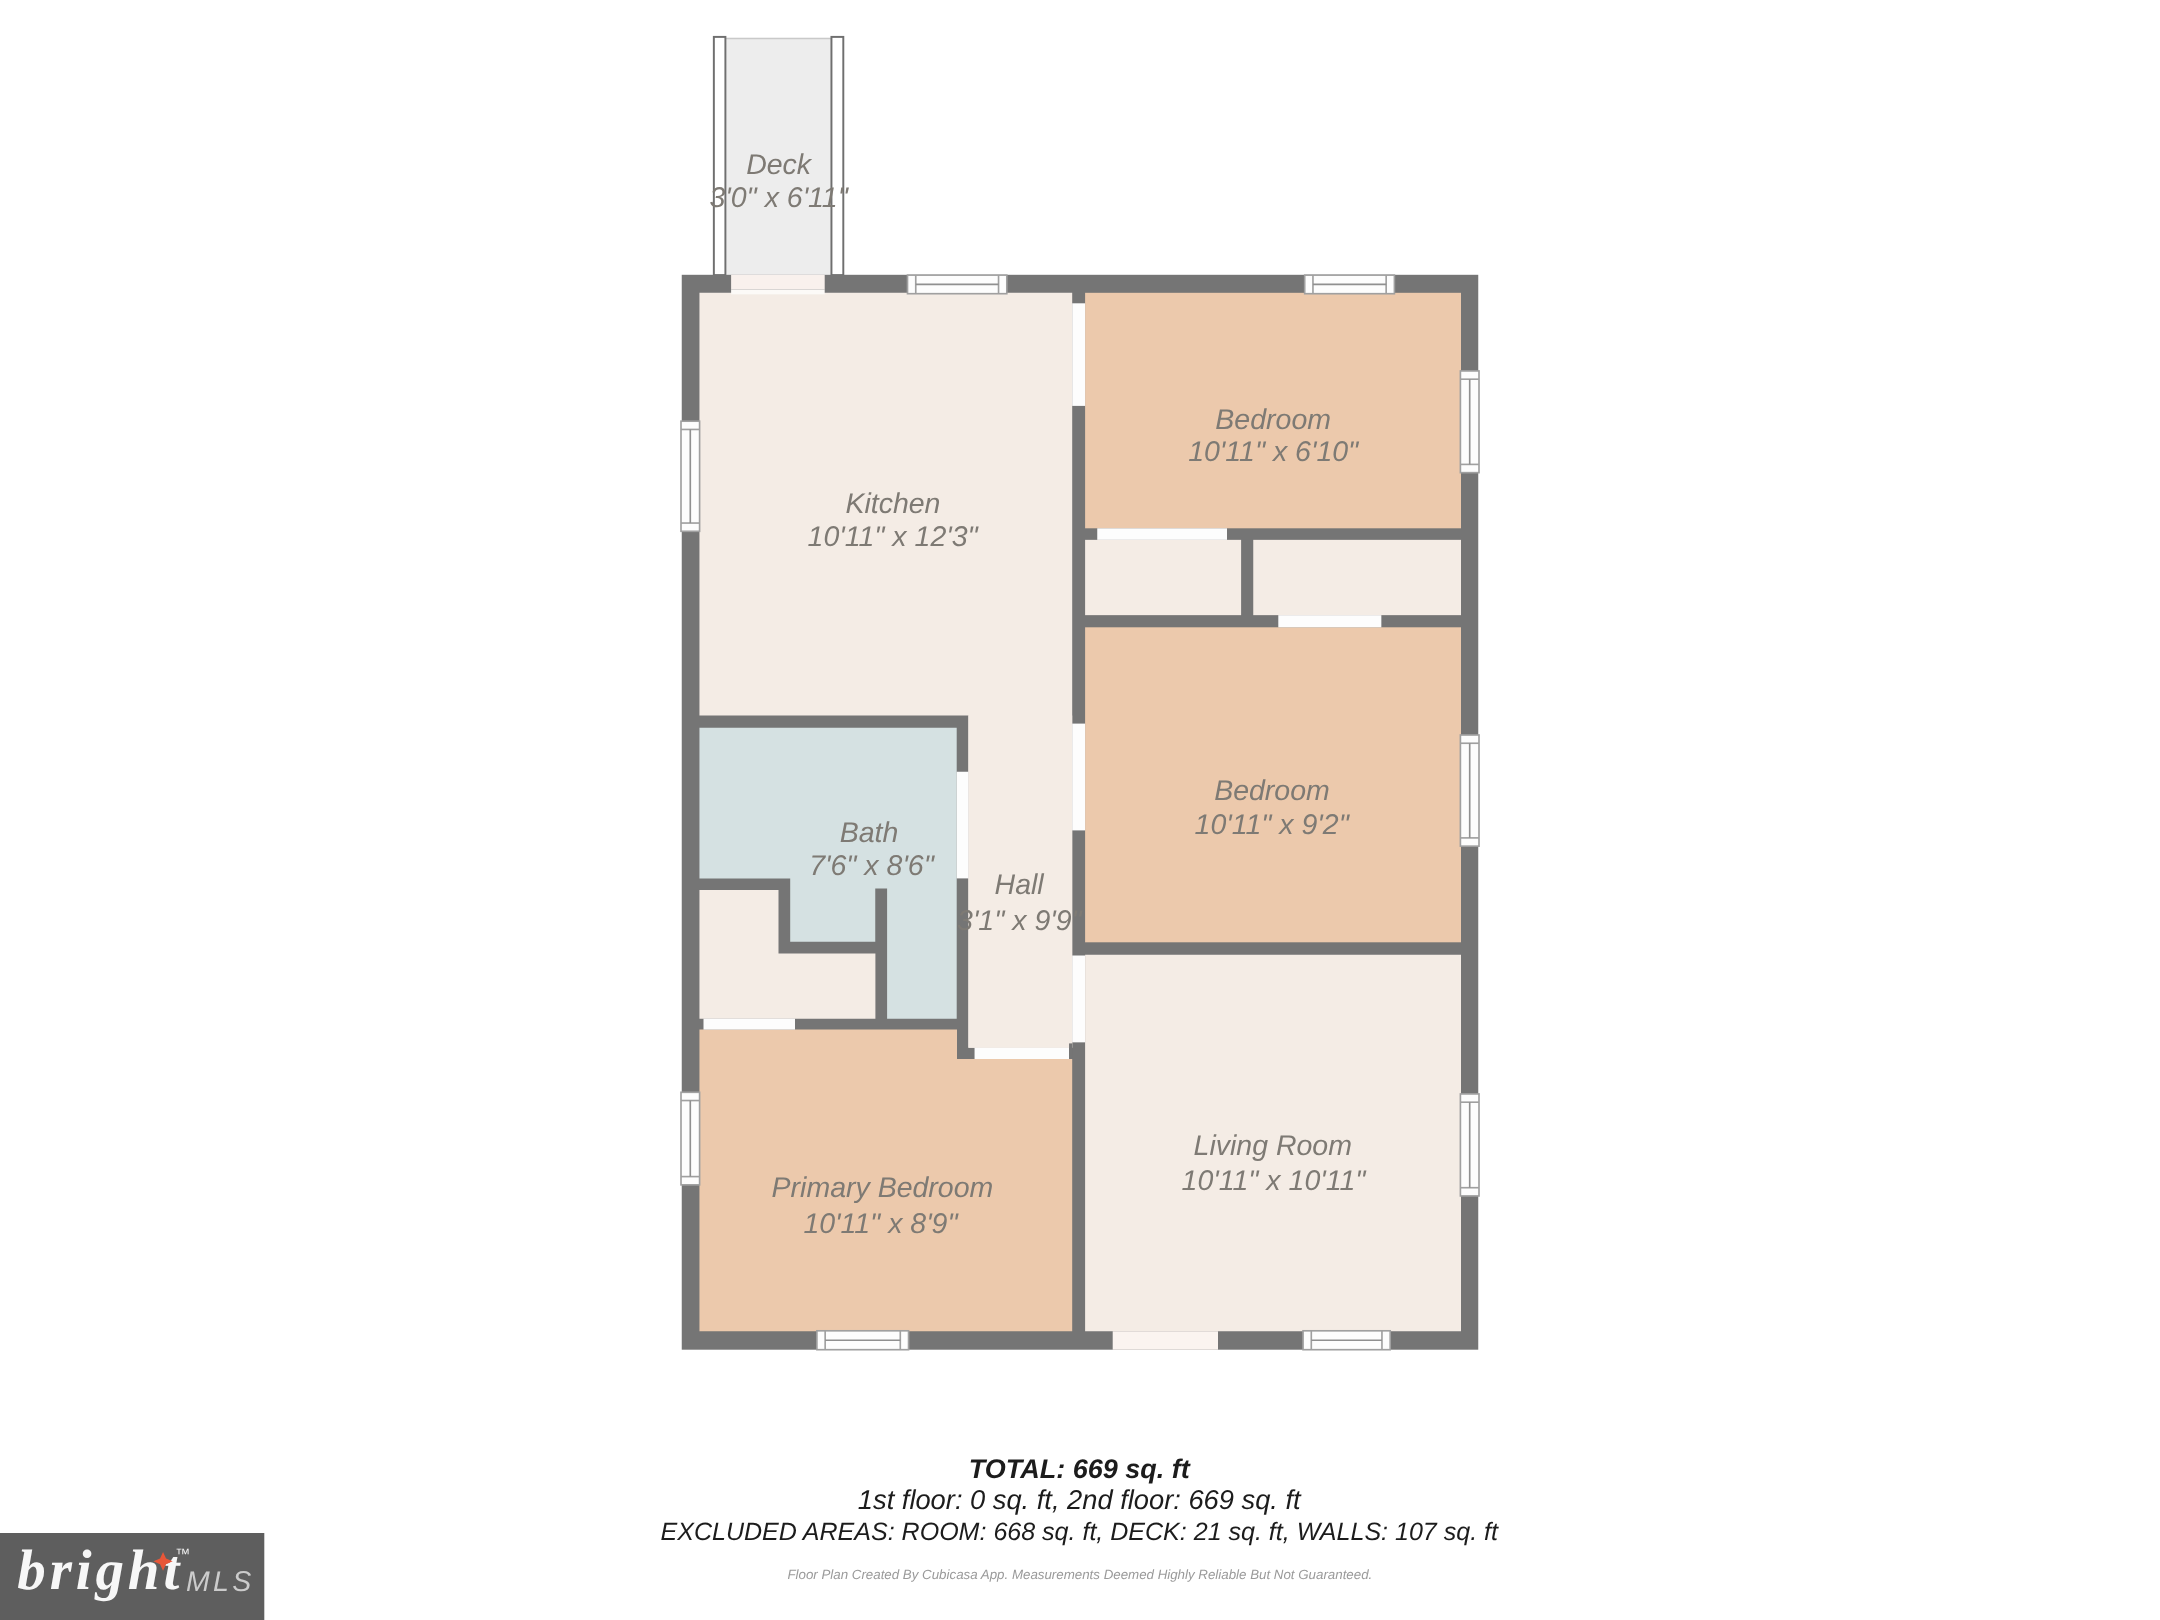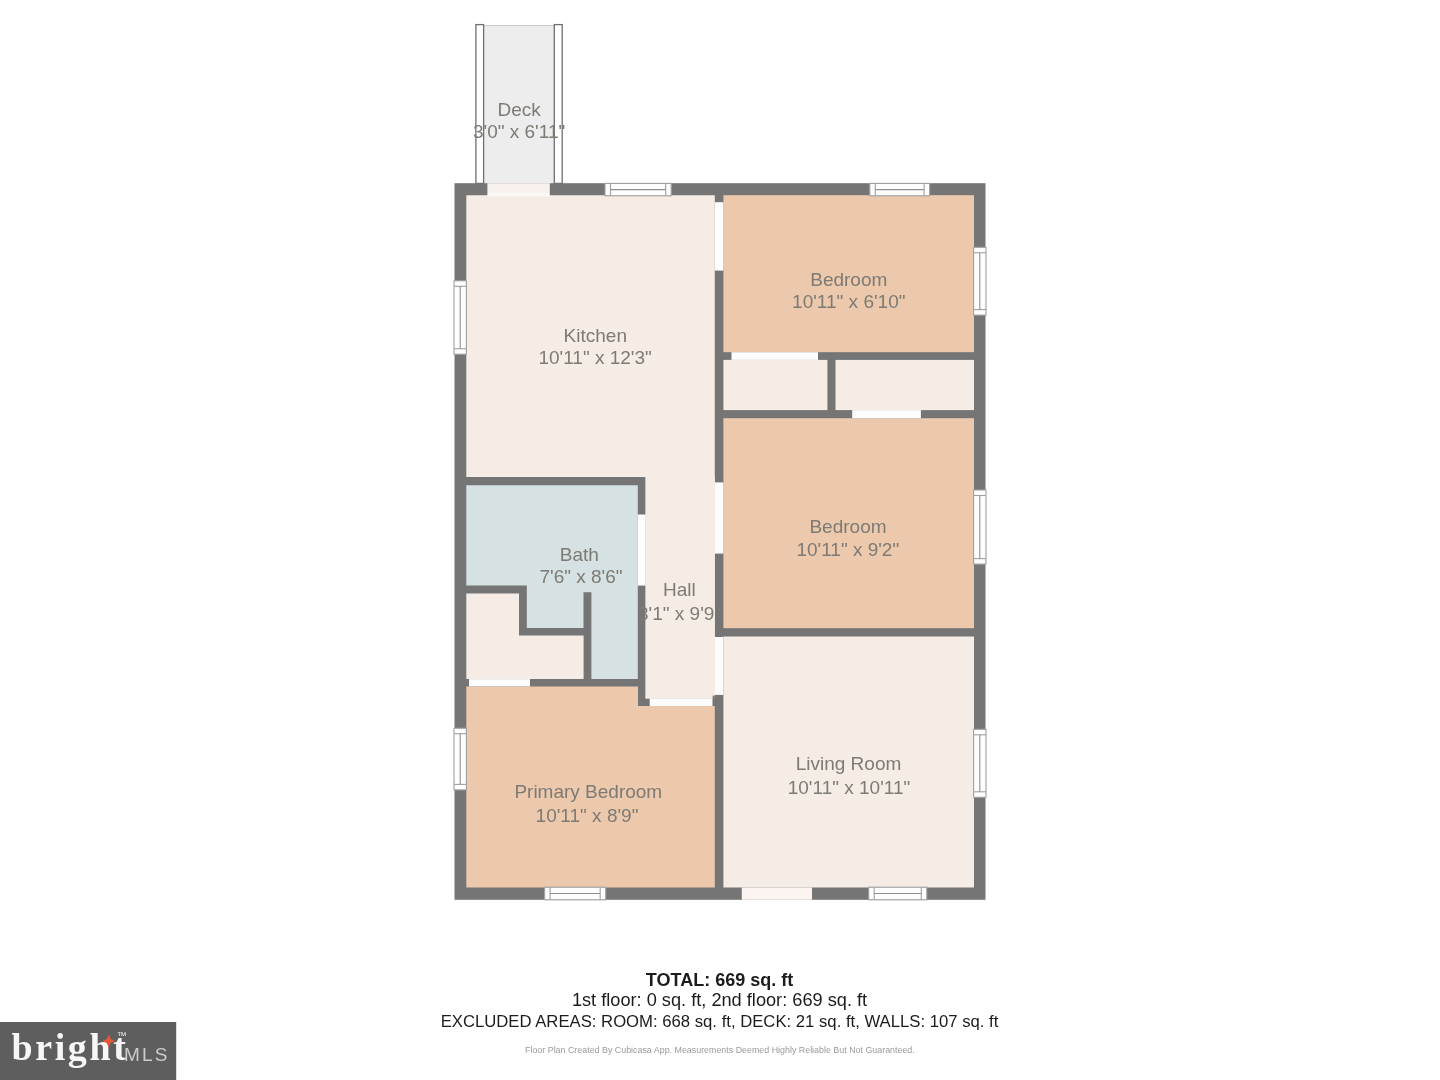--- a/index.html
+++ b/index.html
@@ -1,16 +1,16 @@
 <!DOCTYPE html>
 <html><head>
 <meta charset="utf-8">
 <style>
   html,body{margin:0;padding:0;background:#ffffff;}
-  .page{position:relative;width:1440px;height:1080px;font-family:"Liberation Sans",sans-serif;}
+  .page{position:relative;width:1440px;height:1080px;font-family:"Liberation Sans",sans-serif;font-style:italic;}
   svg{display:block;}
 </style>
 </head>
 <body>
 <div class="page">
 <svg width="1440" height="1080" viewBox="0 0 1440 1080" xmlns="http://www.w3.org/2000/svg">
 
 <rect x="0" y="0" width="1440" height="1080" fill="#ffffff"></rect>
 
 <g>

